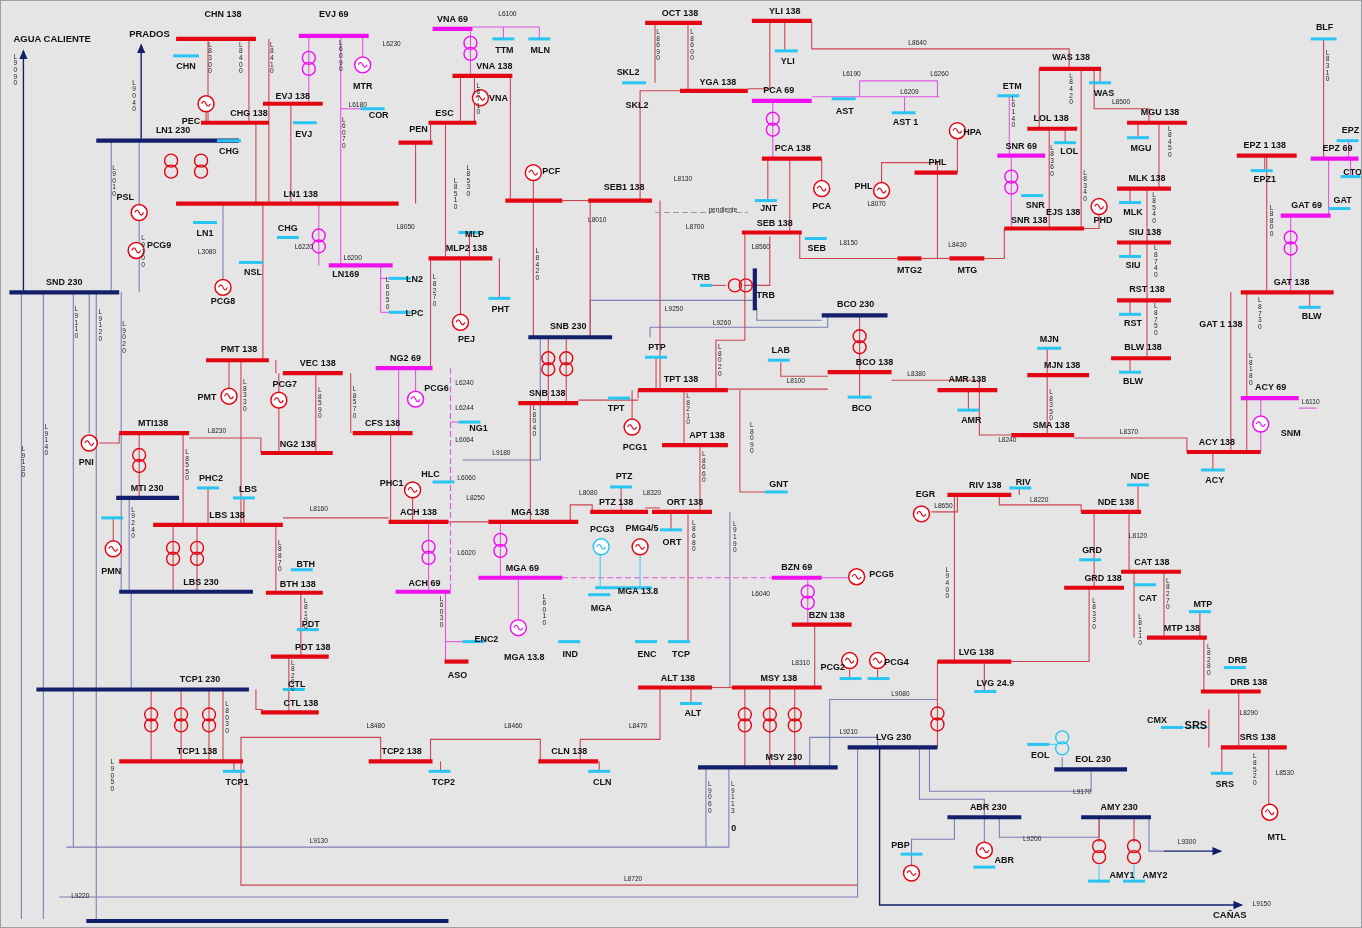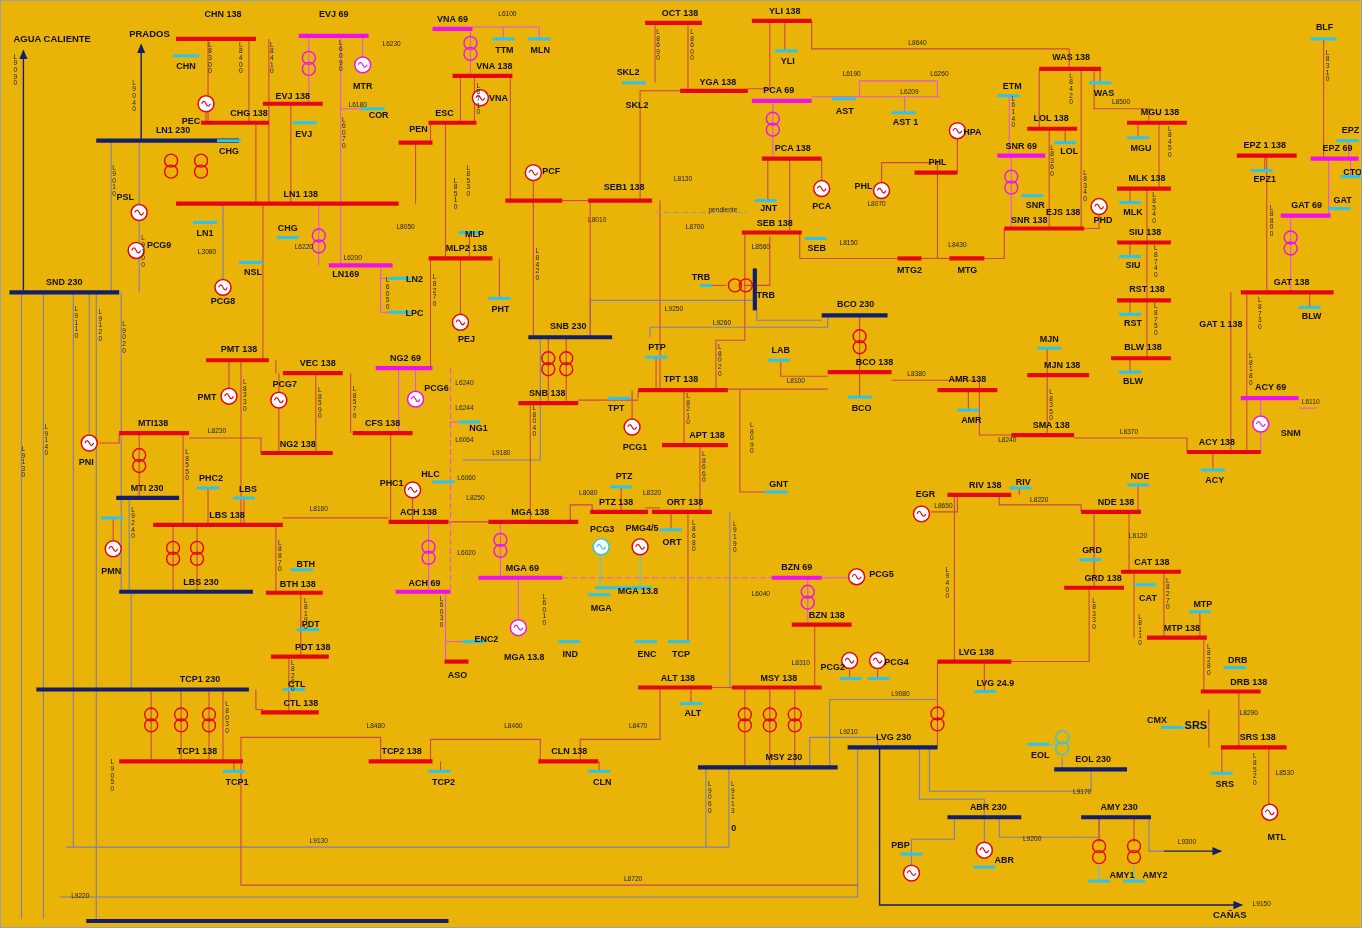--- a/index.html
+++ b/index.html
@@ -1,16 +1,16 @@
 <!DOCTYPE html>
 <html><head>
 <meta charset="utf-8">
 <style>
   html,body{margin:0;padding:0;background:#ffffff;font-family:"Liberation Sans",sans-serif;}
-  .stage{position:relative;width:1362px;height:928px;background:#eab308;border:1px solid #9aa0a6;box-sizing:border-box;overflow:hidden;}
+  .stage{position:relative;width:1362px;height:928px;background:#e5e5e5;border:1px solid #9aa0a6;box-sizing:border-box;overflow:hidden;}
   svg{display:block;width:100%;height:100%;}
   text{font-family:"Liberation Sans",sans-serif;}
 </style>
 </head>
 <body>
 
 <div class="stage">
   <svg id="svg" viewBox="0 0 1362 928" xmlns="http://www.w3.org/2000/svg">
     <defs>
       <marker id="arr" markerWidth="8" markerHeight="8" refX="6" refY="3" orient="auto">

